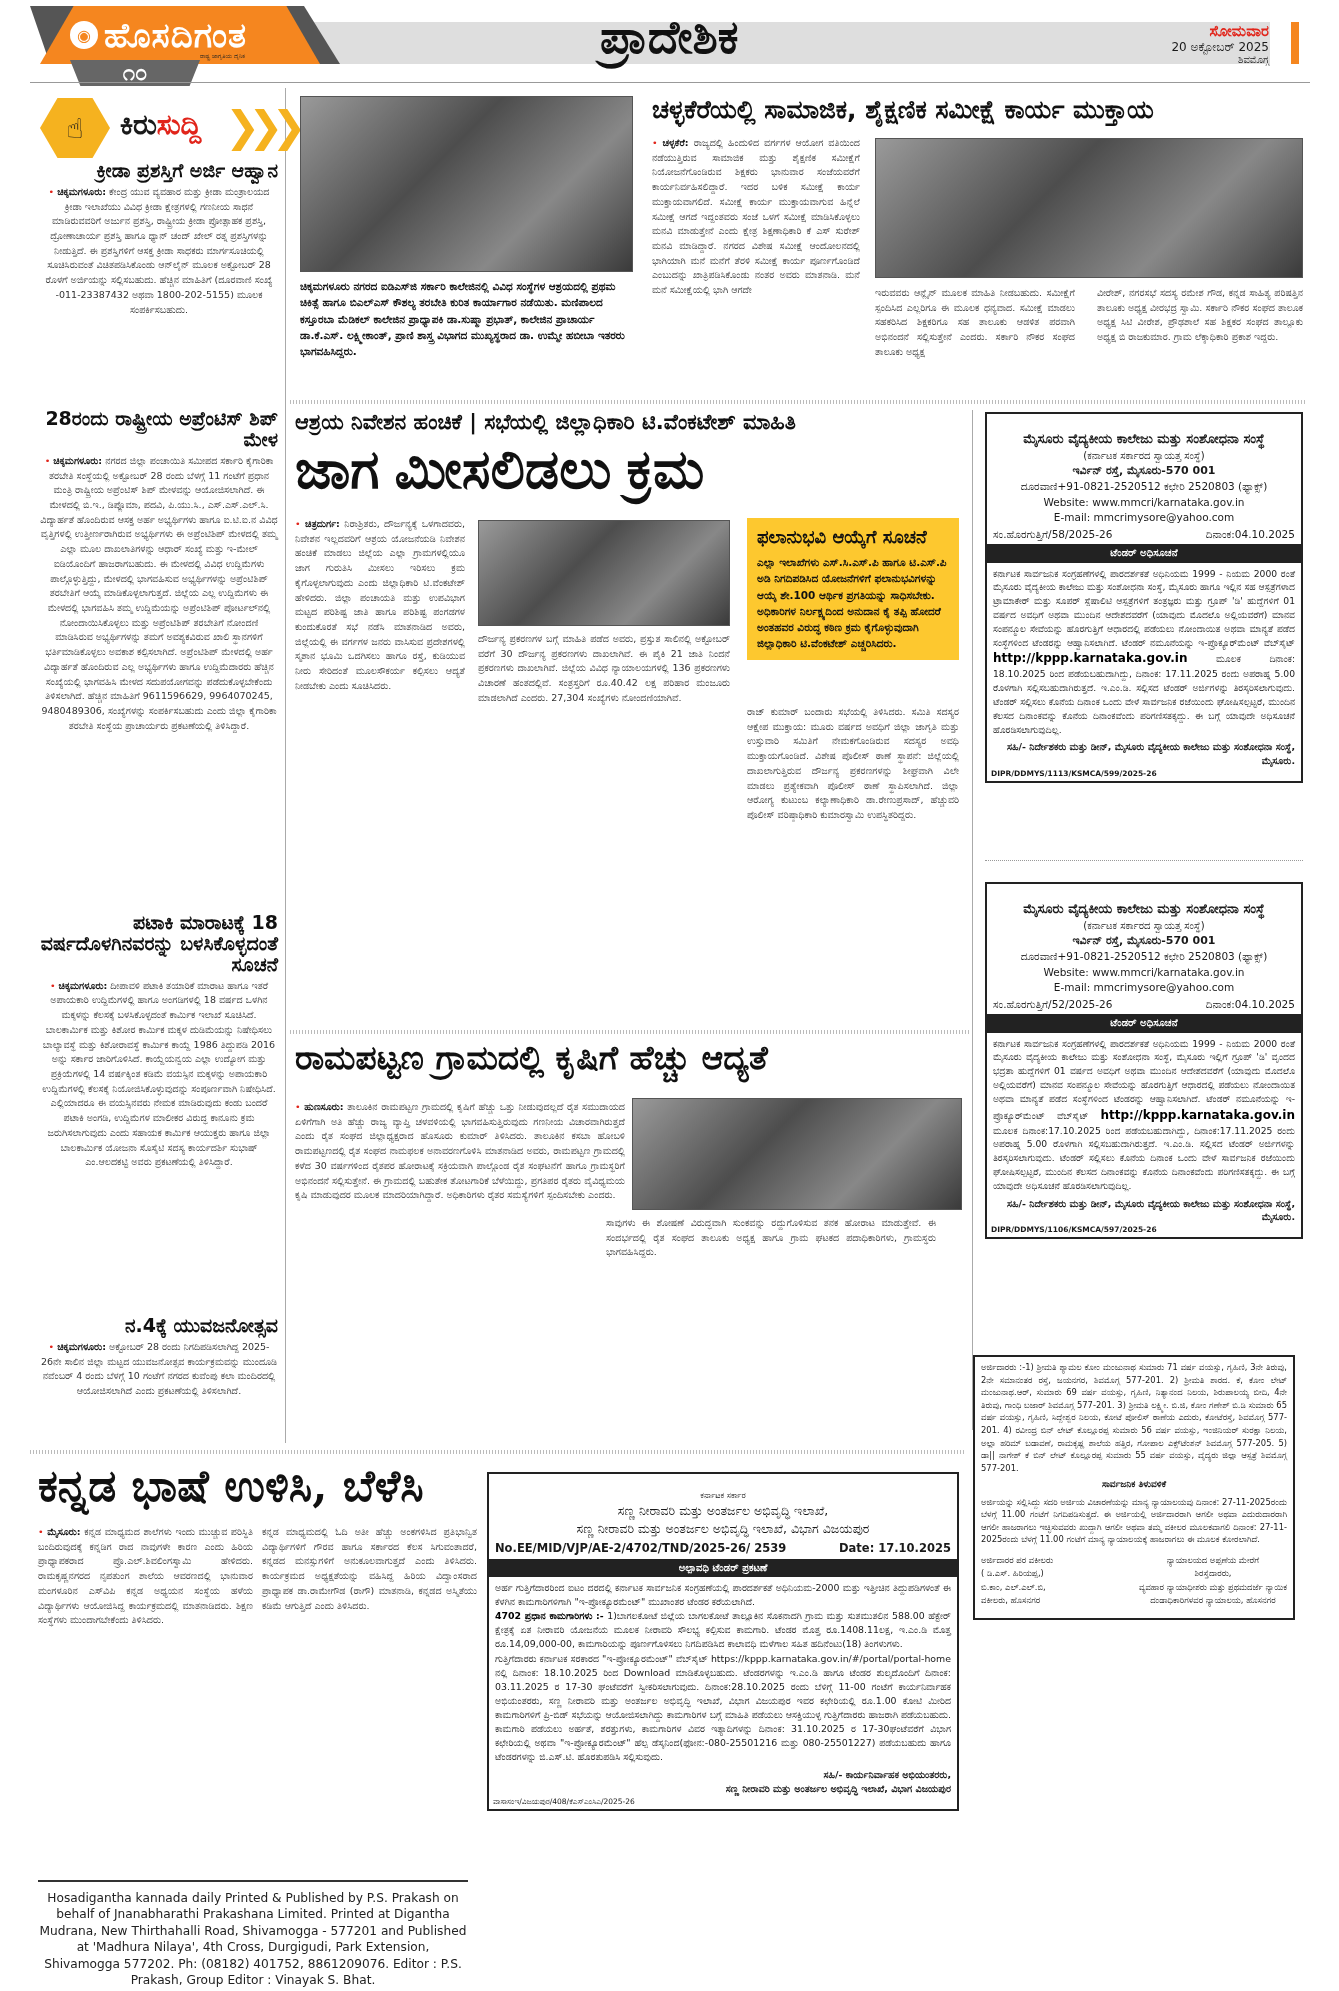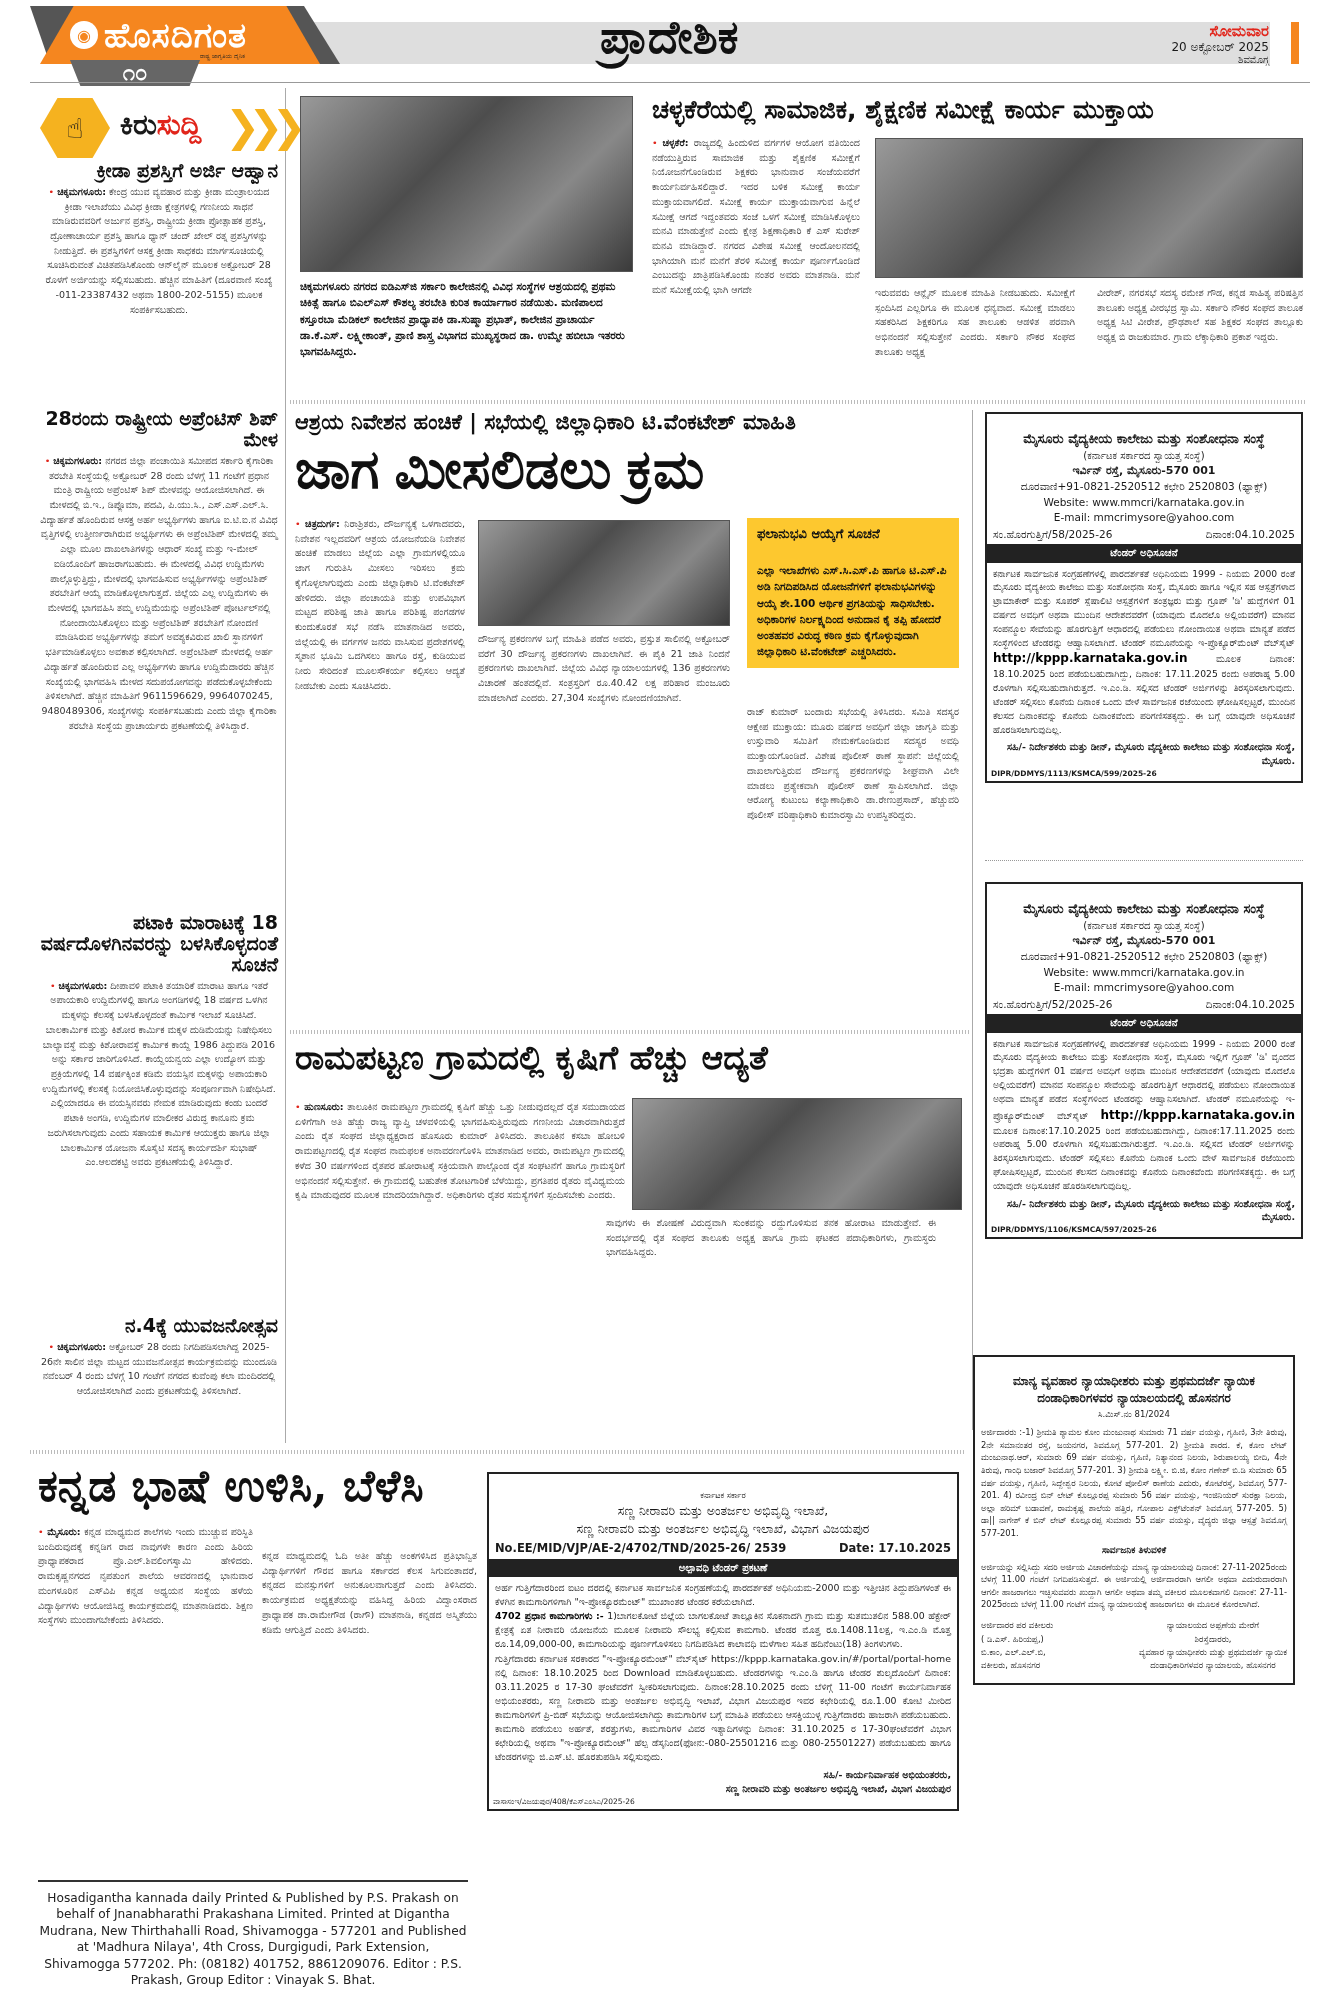--- a/index.html
+++ b/index.html
@@ -30,21 +30,21 @@
   .dot { color: #e1251b; }
   .photo { background: linear-gradient(135deg, #9a9a9a, #4d4d4d 40%, #888 70%, #3a3a3a); border: 1px solid #555; }
   .caption { font-size: 10.5px; font-weight: bold; line-height: 1.55; color: #111; }
 
   .kiru-badge { left: 40px; top: 98px; width: 70px; height: 60px; background: #f5b21f; clip-path: polygon(25% 0,75% 0,100% 50%,75% 100%,25% 100%,0 50%); display:flex; align-items:center; justify-content:center; font-size: 28px; }
   .kiru-title { left: 120px; top: 108px; font-size: 28px; font-weight: 900; }
   .kiru-title .red { color: #e1251b; }
   .kiru-chev { left: 225px; top: 102px; color: #f5b21f; font-size: 42px; font-weight: 900; letter-spacing: -12px; }
 
   .yellow-box { background: #fdc82f; padding: 8px 10px; }
-  .yellow-box .yh { font-size: 13px; font-weight: 900; color: #111; margin-bottom: 20px; }
+  .yellow-box .yh { font-size: 18px; font-weight: 900; color: #111; margin-bottom: 6px; }
   .yellow-box .yb { font-size: 10.5px; font-weight: bold; line-height: 1.55; color: #111; }
 
   .ad { border: 2px solid #222; background: #fff; font-size: 9px; line-height: 1.45; }
   .ad-head { text-align: center; padding: 16px 6px 2px; }
   .ad-head .t1 { font-size: 13px; font-weight: 900; }
   .ad-head .t2 { font-size: 10px; }
   .ad-head .t3 { font-size: 11px; font-weight: bold; }
   .ad-head .t4 { font-size: 10.5px; }
   .ad-ref { display:flex; justify-content: space-between; font-size: 10.5px; padding: 0 6px 2px; }
   .ad-bar { background: #222; color: #fff; text-align: center; font-size: 10px; font-weight: bold; padding: 2px 0; }
@@ -203,21 +203,21 @@
   <div class="ad-code">DIPR/DDMYS/1106/KSMCA/597/2025-26</div>
 </div>
 
 <div class="abs dashsep" style="left:30px;top:1450px;width:935px;"></div>
 
 <div class="abs hl" style="left:38px;top:1462px;width:440px;font-size:44px;font-family:'DejaVu Serif',serif;">ಕನ್ನಡ ಭಾಷೆ ಉಳಿಸಿ, ಬೆಳೆಸಿ</div>
 <div class="abs body-text" style="left:38px;top:1525px;width:215px;">
   <span class="dot">•</span> <span class="dateline">ಮೈಸೂರು:</span>
   <span>ಕನ್ನಡ ಮಾಧ್ಯಮದ ಶಾಲೆಗಳು ಇಂದು ಮುಚ್ಚುವ ಪರಿಸ್ಥಿತಿ ಬಂದಿರುವುದಕ್ಕೆ ಕನ್ನಡಿಗ ರಾದ ನಾವುಗಳೇ ಕಾರಣ ಎಂದು ಹಿರಿಯ ಪ್ರಾಧ್ಯಾಪಕರಾದ ಪ್ರೊ.ಎಲ್.ಶಿವಲಿಂಗಸ್ವಾಮಿ ಹೇಳಿದರು. ರಾಮಕೃಷ್ಣನಗರದ ನೃಪತುಂಗ ಶಾಲೆಯ ಆವರಣದಲ್ಲಿ ಭಾನುವಾರ ಮಂಗಳೂರಿನ ಎಸ್‌ವಿಪಿ ಕನ್ನಡ ಅಧ್ಯಯನ ಸಂಸ್ಥೆಯ ಹಳೆಯ ವಿದ್ಯಾರ್ಥಿಗಳು ಆಯೋಜಿಸಿದ್ದ ಕಾರ್ಯಕ್ರಮದಲ್ಲಿ ಮಾತನಾಡಿದರು. ಶಿಕ್ಷಣ ಸಂಸ್ಥೆಗಳು ಮುಂದಾಗಬೇಕೆಂದು ತಿಳಿಸಿದರು.</span>
 </div>
-<div class="abs body-text" style="left:262px;top:1525px;width:215px;margin-top:24px;">ಕನ್ನಡ ಮಾಧ್ಯಮದಲ್ಲಿ ಓದಿ ಅತೀ ಹೆಚ್ಚು ಅಂಕಗಳಿಸಿದ ಪ್ರತಿಭಾನ್ವಿತ ವಿದ್ಯಾರ್ಥಿಗಳಿಗೆ ಗೌರವ ಹಾಗೂ ಸರ್ಕಾರದ ಕೆಲಸ ಸಿಗುವಂತಾದರೆ, ಕನ್ನಡದ ಮನಸ್ಸುಗಳಿಗೆ ಅನುಕೂಲವಾಗುತ್ತದೆ ಎಂದು ತಿಳಿಸಿದರು. ಕಾರ್ಯಕ್ರಮದ ಅಧ್ಯಕ್ಷತೆಯನ್ನು ವಹಿಸಿದ್ದ ಹಿರಿಯ ವಿದ್ವಾಂಸರಾದ ಪ್ರಾಧ್ಯಾಪಕ ಡಾ.ರಾಮೇಗೌಡ (ರಾಗೌ) ಮಾತನಾಡಿ, ಕನ್ನಡದ ಅಸ್ಮಿತೆಯು ಕಡಿಮೆ ಆಗುತ್ತಿದೆ ಎಂದು ತಿಳಿಸಿದರು.</div>
+<div class="abs body-text" style="left:262px;top:1525px;width:215px;">ಕನ್ನಡ ಮಾಧ್ಯಮದಲ್ಲಿ ಓದಿ ಅತೀ ಹೆಚ್ಚು ಅಂಕಗಳಿಸಿದ ಪ್ರತಿಭಾನ್ವಿತ ವಿದ್ಯಾರ್ಥಿಗಳಿಗೆ ಗೌರವ ಹಾಗೂ ಸರ್ಕಾರದ ಕೆಲಸ ಸಿಗುವಂತಾದರೆ, ಕನ್ನಡದ ಮನಸ್ಸುಗಳಿಗೆ ಅನುಕೂಲವಾಗುತ್ತದೆ ಎಂದು ತಿಳಿಸಿದರು. ಕಾರ್ಯಕ್ರಮದ ಅಧ್ಯಕ್ಷತೆಯನ್ನು ವಹಿಸಿದ್ದ ಹಿರಿಯ ವಿದ್ವಾಂಸರಾದ ಪ್ರಾಧ್ಯಾಪಕ ಡಾ.ರಾಮೇಗೌಡ (ರಾಗೌ) ಮಾತನಾಡಿ, ಕನ್ನಡದ ಅಸ್ಮಿತೆಯು ಕಡಿಮೆ ಆಗುತ್ತಿದೆ ಎಂದು ತಿಳಿಸಿದರು.</div>
 
 <div class="abs" style="left:38px;top:1880px;width:430px;height:2px;background:#333;"></div>
 <div class="abs colophon" style="left:38px;top:1890px;width:430px;">Hosadigantha kannada daily Printed &amp; Published by P.S. Prakash on behalf of Jnanabharathi Prakashana Limited. Printed at Digantha Mudrana, New Thirthahalli Road, Shivamogga - 577201 and Published at 'Madhura Nilaya', 4th Cross, Durgigudi, Park Extension, Shivamogga 577202. Ph: (08182) 401752, 8861209076. Editor : P.S. Prakash, Group Editor : Vinayak S. Bhat.</div>
 
 <div class="abs ad" style="left:487px;top:1472px;width:472px;">
   <div class="ad-head">
     <div style="font-size:8px;">ಕರ್ನಾಟಕ ಸರ್ಕಾರ</div>
     <div style="font-size:12.5px;">ಸಣ್ಣ ನೀರಾವರಿ ಮತ್ತು ಅಂತರ್ಜಲ ಅಭಿವೃದ್ಧಿ ಇಲಾಖೆ,</div>
     <div style="font-size:12.5px;">ಸಣ್ಣ ನೀರಾವರಿ ಮತ್ತು ಅಂತರ್ಜಲ ಅಭಿವೃದ್ಧಿ ಇಲಾಖೆ, ವಿಭಾಗ ವಿಜಯಪುರ</div>
   </div>
@@ -230,24 +230,20 @@
     <div>ಅರ್ಹ ಗುತ್ತಿಗೆದಾರರಿಂದ ಐಟಂ ದರದಲ್ಲಿ ಕರ್ನಾಟಕ ಸಾರ್ವಜನಿಕ ಸಂಗ್ರಹಣೆಯಲ್ಲಿ ಪಾರದರ್ಶಕತೆ ಅಧಿನಿಯಮ-2000 ಮತ್ತು ಇತ್ತೀಚಿನ ತಿದ್ದುಪಡಿಗಳಂತೆ ಈ ಕೆಳಗಿನ ಕಾಮಗಾರಿಗಳಿಗಾಗಿ "ಇ-ಪ್ರೋಕ್ಯೂರಮೆಂಟ್" ಮುಖಾಂತರ ಟೆಂಡರ ಕರೆಯಲಾಗಿದೆ.</div>
     <div><b>4702 ಪ್ರಧಾನ ಕಾಮಗಾರಿಗಳು :-</b> <span>1)ಬಾಗಲಕೋಟೆ ಜಿಲ್ಲೆಯ ಬಾಗಲಕೋಟೆ ತಾಲ್ಲೂಕಿನ ಸೊಕನಾದಗಿ ಗ್ರಾಮ ಮತ್ತು ಸುತಮುತಲಿನ 588.00 ಹೆಕ್ಟೇರ್ ಕ್ಷೇತ್ರಕ್ಕೆ ಏತ ನೀರಾವರಿ ಯೋಜನೆಯ ಮೂಲಕ ನೀರಾವರಿ ಸೌಲಭ್ಯ ಕಲ್ಪಿಸುವ ಕಾಮಗಾರಿ. ಟೆಂಡರ ಮೊತ್ತ ರೂ.1408.11ಲಕ್ಷ, ಇ.ಎಂ.ಡಿ ಮೊತ್ತ ರೂ.14,09,000-00, ಕಾಮಗಾರಿಯನ್ನು ಪೂರ್ಣಗೊಳಿಸಲು ನಿಗದಿಪಡಿಸಿದ ಕಾಲಾವಧಿ ಮಳೆಗಾಲ ಸಹಿತ ಹದಿನೆಂಟು(18) ತಿಂಗಳುಗಳು.</span></div>
     <div>ಗುತ್ತಿಗೆದಾರರು ಕರ್ನಾಟಕ ಸರಕಾರದ "ಇ-ಪ್ರೋಕ್ಯೂರಮೆಂಟ್" ವೆಬ್‌ಸೈಟ್ https://kppp.karnataka.gov.in/#/portal/portal-home ನಲ್ಲಿ ದಿನಾಂಕ: 18.10.2025 ರಿಂದ Download ಮಾಡಿಕೊಳ್ಳಬಹುದು. ಟೆಂಡರಗಳನ್ನು ಇ.ಎಂ.ಡಿ ಹಾಗೂ ಟೆಂಡರ ಶುಲ್ಕದೊಂದಿಗೆ ದಿನಾಂಕ: 03.11.2025 ರ 17-30 ಘಂಟೆವರೆಗೆ ಸ್ವೀಕರಿಸಲಾಗುವುದು. ದಿನಾಂಕ:28.10.2025 ರಂದು ಬೆಳಿಗ್ಗೆ 11-00 ಗಂಟೆಗೆ ಕಾರ್ಯನಿರ್ವಾಹಕ ಅಭಿಯಂತರರು, ಸಣ್ಣ ನೀರಾವರಿ ಮತ್ತು ಅಂತರ್ಜಲ ಅಭಿವೃದ್ಧಿ ಇಲಾಖೆ, ವಿಭಾಗ ವಿಜಯಪುರ ಇವರ ಕಛೇರಿಯಲ್ಲಿ ರೂ.1.00 ಕೋಟಿ ಮೀರಿದ ಕಾಮಗಾರಿಗಳಿಗೆ ಪ್ರಿ-ಬಿಡ್ ಸಭೆಯನ್ನು ಆಯೋಜಿಸಲಾಗಿದ್ದು ಕಾಮಗಾರಿಗಳ ಬಗ್ಗೆ ಮಾಹಿತಿ ಪಡೆಯಲು ಆಸಕ್ತಿಯುಳ್ಳ ಗುತ್ತಿಗೆದಾರರು ಹಾಜರಾಗಿ ಪಡೆಯಬಹುದು. ಕಾಮಗಾರಿ ಪಡೆಯಲು ಅರ್ಹತೆ, ಶರತ್ತುಗಳು, ಕಾಮಗಾರಿಗಳ ವಿವರ ಇತ್ಯಾದಿಗಳನ್ನು ದಿನಾಂಕ: 31.10.2025 ರ 17-30ಘಂಟೆವರೆಗೆ ವಿಭಾಗ ಕಛೇರಿಯಲ್ಲಿ ಅಥವಾ "ಇ-ಪ್ರೋಕ್ಯೂರಮೆಂಟ್" ಹೆಲ್ಪ ಡೆಸ್ಕನಿಂದ(ಫೋನ:-080-25501216 ಮತ್ತು 080-25501227) ಪಡೆಯಬಹುದು ಹಾಗೂ ಟೆಂಡರಗಳನ್ನು ಜಿ.ಎಸ್.ಟಿ. ಹೊರತುಪಡಿಸಿ ಸಲ್ಲಿಸುವುದು.</div>
   </div>
   <div class="ad-sign">ಸಹಿ/- ಕಾರ್ಯನಿರ್ವಾಹಕ ಅಭಿಯಂತರರು,</div>
   <div class="ad-sign">ಸಣ್ಣ ನೀರಾವರಿ ಮತ್ತು ಅಂತರ್ಜಲ ಅಭಿವೃದ್ಧಿ ಇಲಾಖೆ, ವಿಭಾಗ ವಿಜಯಪುರ</div>
   <div class="ad-code" style="font-weight:normal;">ವಾಸಾಸಂಇ/ವಿಜಯಪುರ/408/ಕೆಎಸ್‌ಎಂಸಿಎ/2025-26</div>
 </div>
 
 <div class="abs ad" style="left:973px;top:1355px;width:322px;">
-  <div class="ad-head">
-    <div style="font-size:12px;font-weight:900;">ಮಾನ್ಯ ವ್ಯವಹಾರ ನ್ಯಾಯಾಧೀಶರು ಮತ್ತು ಪ್ರಥಮದರ್ಜೆ ನ್ಯಾಯಿಕ ದಂಡಾಧಿಕಾರಿಗಳವರ ನ್ಯಾಯಾಲಯದಲ್ಲಿ ಹೊಸನಗರ</div>
-    <div style="font-size:8.5px;">ಸಿ.ಮಿಸ್.ನಂ 81/2024</div>
-  </div>
   <div class="ad-body" style="font-size:8.4px;">ಅರ್ಜಿದಾರರು :-1) ಶ್ರೀಮತಿ ಶ್ಯಾಮಲ ಕೋಂ ಮಂಜುನಾಥ ಸುಮಾರು 71 ವರ್ಷ ವಯಸ್ಸು, ಗೃಹಿಣಿ, 3ನೇ ತಿರುವು, 2ನೇ ಸಮಾನಂತರ ರಸ್ತೆ, ಜಯನಗರ, ಶಿವಮೊಗ್ಗ 577-201. 2) ಶ್ರೀಮತಿ ಶಾರದ. ಕೆ, ಕೋಂ ಲೇಟ್ ಮಂಜುನಾಥ.ಆರ್, ಸುಮಾರು 69 ವರ್ಷ ವಯಸ್ಸು, ಗೃಹಿಣಿ, ನಿತ್ಯಾನಂದ ನಿಲಯ, ಶಿರುಪಾಲಯ್ಯ ಬೀದಿ, 4ನೇ ತಿರುವು, ಗಾಂಧಿ ಬಜಾರ್ ಶಿವಮೊಗ್ಗ 577-201. 3) ಶ್ರೀಮತಿ ಲಕ್ಷ್ಮೀ. ಬಿ.ಜಿ, ಕೋಂ ಗಣೇಶ್ ಬಿ.ಡಿ ಸುಮಾರು 65 ವರ್ಷ ವಯಸ್ಸು, ಗೃಹಿಣಿ, ಸಿದ್ದೇಶ್ವರ ನಿಲಯ, ಕೋಟೆ ಪೋಲಿಸ್ ಠಾಣೆಯ ಎದುರು, ಕೋಟೆರಸ್ತೆ, ಶಿವಮೊಗ್ಗ 577-201. 4) ರವೀಂದ್ರ ಬಿನ್ ಲೇಟ್ ಕೊಲ್ಲೂರಪ್ಪ ಸುಮಾರು 56 ವರ್ಷ ವಯಸ್ಸು, ಇಂಜಿನಿಯರ್ ಸುರಕ್ಷಾ ನಿಲಯ, ಅಲ್ಲಾ ಹರಿಮ್ ಬಡಾವಣೆ, ರಾಮಕೃಷ್ಣ ಶಾಲೆಯ ಹತ್ತಿರ, ಗೋಪಾಲ ಎಕ್ಸ್‌ಟೆಂಶನ್ ಶಿವಮೊಗ್ಗ 577-205. 5) ಡಾ|| ನಾಗೇಶ್ ಕೆ ಬಿನ್ ಲೇಟ್ ಕೊಲ್ಲೂರಪ್ಪ ಸುಮಾರು 55 ವರ್ಷ ವಯಸ್ಸು, ವೈದ್ಯರು ಜಿಲ್ಲಾ ಆಸ್ಪತ್ರೆ ಶಿವಮೊಗ್ಗ 577-201.</div>
   <div style="text-align:center;font-size:9px;font-weight:bold;">ಸಾರ್ವಜನಿಕ ತಿಳುವಳಿಕೆ</div>
   <div class="ad-body" style="font-size:8.4px;">ಅರ್ಜಿಯನ್ನು ಸಲ್ಲಿಸಿದ್ದು ಸದರಿ ಅರ್ಜಿಯ ವಿಚಾರಣೆಯನ್ನು ಮಾನ್ಯ ನ್ಯಾಯಾಲಯವು ದಿನಾಂಕ: 27-11-2025ರಂದು ಬೆಳಗ್ಗೆ 11.00 ಗಂಟೆಗೆ ನಿಗದಿಪಡಿಸುತ್ತದೆ. ಈ ಅರ್ಜಿಯಲ್ಲಿ ಅರ್ಜಿದಾರರಾಗಿ ಆಗಲೀ ಅಥವಾ ಎದುರುದಾರರಾಗಿ ಆಗಲೀ ಹಾಜರಾಗಲು ಇಚ್ಛಿಸುವವರು ಖುದ್ದಾಗಿ ಆಗಲೀ ಅಥವಾ ತಮ್ಮ ವಕೀಲರ ಮೂಲಕವಾಗಲಿ ದಿನಾಂಕ: 27-11-2025ರಂದು ಬೆಳಗ್ಗೆ 11.00 ಗಂಟೆಗೆ ಮಾನ್ಯ ನ್ಯಾಯಾಲಯಕ್ಕೆ ಹಾಜರಾಗಲು ಈ ಮೂಲಕ ಕೋರಲಾಗಿದೆ.</div>
   <div style="display:flex;justify-content:space-between;padding:4px 6px 10px;font-size:8.4px;line-height:1.6;">
     <div>
       <div>ಅರ್ಜಿದಾರರ ಪರ ವಕೀಲರು</div>
       <div>( ಡಿ.ಎಸ್. ಹಿರಿಯಪ್ಪ,)</div>
       <div>ಬಿ.ಕಾಂ, ಎಲ್.ಎಲ್.ಬಿ,</div>
       <div>ವಕೀಲರು, ಹೊಸನಗರ</div>
     </div>

